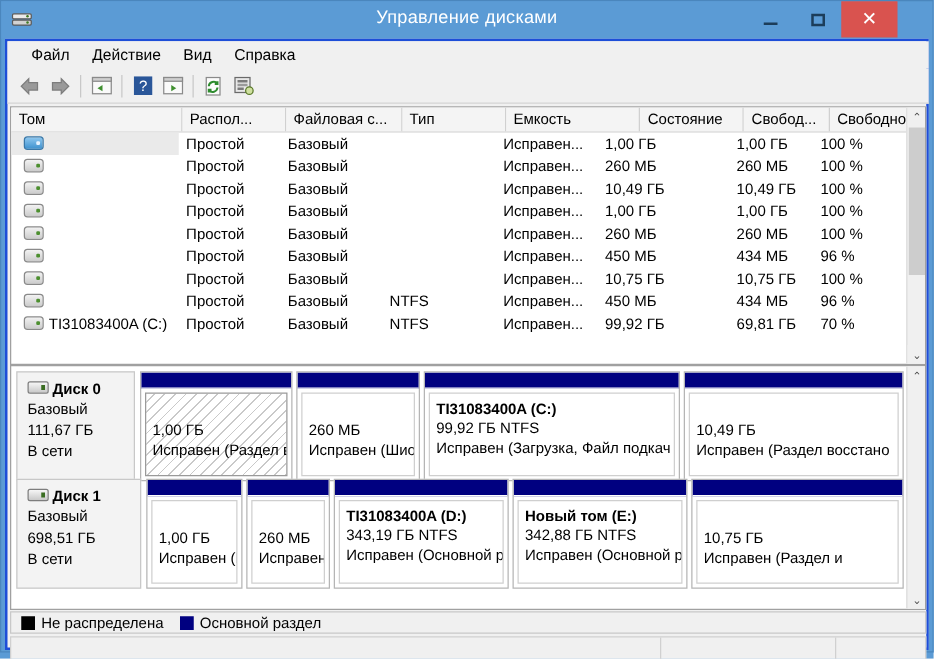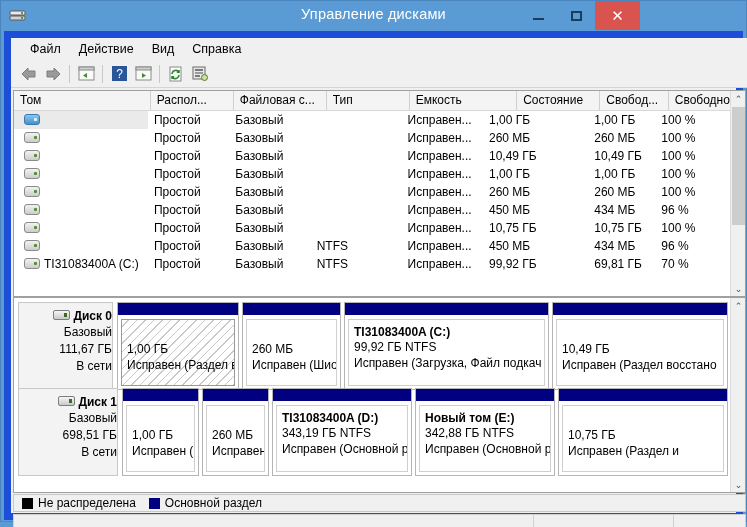--- a/index.html
+++ b/index.html
@@ -20,21 +20,21 @@
     position: absolute;
     left: 0; top: 0;
     width: 747px; height: 522px;
     background: #5b9bd5;
     border: 1px solid #4a86bd;
   }
 
   
   .titlebar {
     position: absolute; left: 0; top: 0;
-    width: 639px; height: 30px;
+    width: 717px; height: 30px;
     background: #5b9bd5;
   }
   .title-icon {
     position: absolute; left: 8px; top: 6px;
     width: 18px; height: 18px;
   }
   .title-text {
     position: absolute; left: 0; top: 5px; width: 745px;
     text-align: center;
     font-size: 14.5px;
@@ -52,21 +52,21 @@
   .min-glyph { display: block; width: 11px; height: 2px; background: #1c3d5a; margin-top: 6px; }
   .max-glyph { display: block; width: 11px; height: 10px; border: 2px solid #1c3d5a; }
   .close-glyph { font-size: 15px; color: #ffffff; line-height: 1; }
 
   
   .client {
     position: absolute;
     left: 3px; top: 30px;
     width: 739px; height: 489px;
     background: #f0f0f0;
-    border: 7px solid #1d4ed8;
+    border: 2px solid #1d4ed8;
   }
 
   
   .menubar {
     position: absolute; left: 0; top: 0;
     width: 737px; height: 22px;
     background: #f0f0f0;
     display: flex; align-items: center;
     padding-left: 10px;
   }
@@ -185,21 +185,20 @@
   .disk-row {
     position: absolute; left: 4px;
     width: 710px; height: 90px;
     display: flex;
   }
   .disk-info {
     width: 104px; height: 88px;
     background: #f3f3f3;
     border: 1px solid #c8c8c8;
     padding: 6px 0 0 8px;
-    text-align: right;
   }
   .disk-title {
     font-size: 12px; font-weight: bold; color: #000;
     white-space: nowrap;
   }
   .disk-ico {
     display: inline-block; width: 17px; height: 10px;
     margin-right: 3px; vertical-align: 0px;
     border-radius: 2px;
     background: linear-gradient(#f6f6f6, #c9c9c9);

